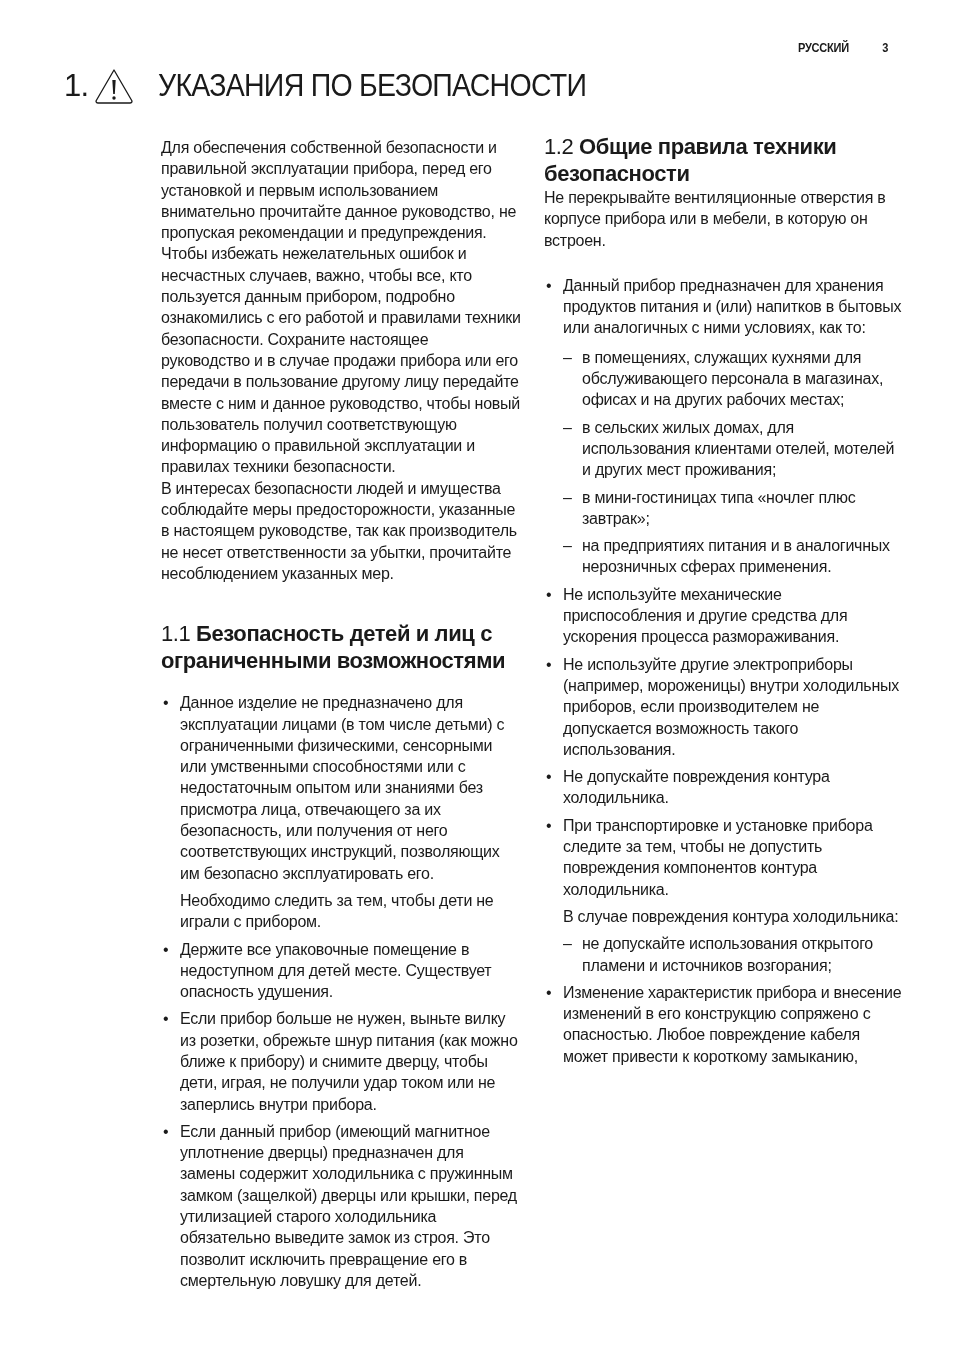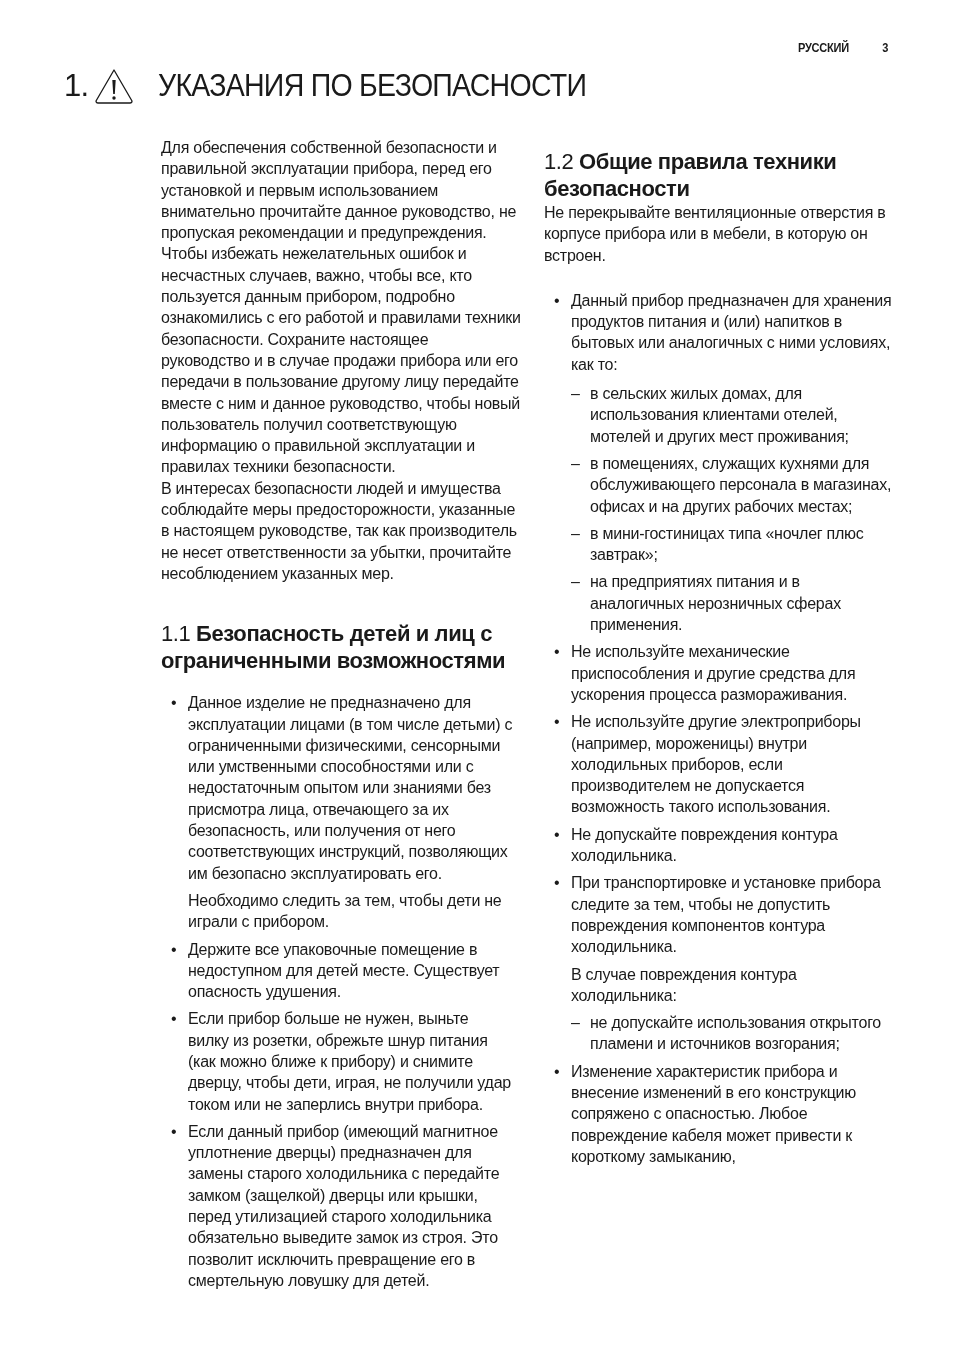--- a/index.html
+++ b/index.html
@@ -18,28 +18,28 @@
     position: absolute; top: 68px; left: 64px;
     display: flex; align-items: center;
     font-size: 31px; letter-spacing: -0.8px;
   }
   .chapter-title .num { margin-right: 6px; }
   .chapter-title .warn { width: 40px; height: 36px; margin-right: 24px; }
   .chapter-title .title-text { transform: scaleX(0.92); transform-origin: left; white-space: nowrap; }
 
   .col { position: absolute; font-size: 16px; line-height: 21.3px; letter-spacing: -0.25px; }
   .col-left { left: 161px; top: 137px; width: 360px; }
-  .col-right { left: 544px; top: 148px; width: 360px; }
+  .col-right { left: 544px; top: 133px; width: 360px; }
   .col p { margin: 0; }
   .para { margin-bottom: 0; }
 
   .section-h { font-size: 22px; line-height: 27px; letter-spacing: -0.4px; margin: 0; }
   .section-h .sec-num { font-weight: normal; }
 
-  ul.bullets { list-style: none; margin: 8px; padding: 0; }
+  ul.bullets { list-style: none; margin: 0; padding: 0; }
   ul.bullets > li { position: relative; padding-left: 19px; margin-bottom: 6px; }
   ul.bullets > li::before { content: "•"; position: absolute; left: 2px; top: 0; }
   ul.dashes { list-style: none; margin: 6px 0 6px 0; padding: 0; }
   ul.dashes > li { position: relative; padding-left: 19px; margin-bottom: 6px; }
   ul.dashes > li::before { content: "–"; position: absolute; left: 0; top: 0; }
   .sub-para { margin-top: 6px !important; }
 
   .warning-box { display: flex; align-items: flex-start; margin: 16px 0 0 0; height: 66px; }
   .warning-box .warn { width: 40px; height: 36px; margin-right: 24px; }
   .warning-box .warn-label { font-size: 15px; font-weight: bold; letter-spacing: -0.5px; margin-top: 4px; transform: scaleX(0.92); transform-origin: left; }
@@ -76,40 +76,40 @@
       <p>Данное изделие не предназначено для эксплуатации лицами (в том числе детьми) с ограниченными физическими, сенсорными или умственными способностями или с недостаточным опытом или знаниями без присмотра лица, отвечающего за их безопасность, или получения от него соответствующих инструкций, позволяющих им безопасно эксплуатировать его.</p>
       <p class="sub-para" style="margin-top:8px;">Необходимо следить за тем, чтобы дети не играли с прибором.</p>
     </li>
     <li>
       <p>Держите все упаковочные помещение в недоступном для детей месте. Существует опасность удушения.</p>
     </li>
     <li>
       <p>Если прибор больше не нужен, выньте вилку из розетки, обрежьте шнур питания (как можно ближе к прибору) и снимите дверцу, чтобы дети, играя, не получили удар током или не заперлись внутри прибора.</p>
     </li>
     <li>
-      <p>Если данный прибор (имеющий магнитное уплотнение дверцы) предназначен для замены старого холодильника с передайте замком (защелкой) дверцы или крышки, перед утилизацией старого холодильника обязательно выведите замок из строя. Это позволит исключить превращение его в смертельную ловушку для детей.</p>
+      <p>Если данный прибор (имеющий магнитное уплотнение дверцы) предназначен для замены содержит холодильника с пружинным замком (защелкой) дверцы или крышки, перед утилизацией старого холодильника обязательно выведите замок из строя. Это позволит исключить превращение его в смертельную ловушку для детей.</p>
     </li>
   </ul>
 </div>
 
 <div class="col col-right">
   <h2 class="section-h">
     <span class="sec-num">1.2</span>
     <span>Общие правила техники безопасности</span>
   </h2>
 
 
   <p class="para" style="margin-bottom:24px;">Не перекрывайте вентиляционные отверстия в корпусе прибора или в мебели, в которую он встроен.</p>
 
   <ul class="bullets">
     <li>
       <p>Данный прибор предназначен для хранения продуктов питания и (или) напитков в бытовых или аналогичных с ними условиях, как то:</p>
       <ul class="dashes" style="margin-top:8px;">
+        <li>в помещениях, служащих кухнями для обслуживающего персонала в магазинах, офисах и на других рабочих местах;</li>
         <li>в сельских жилых домах, для использования клиентами отелей, мотелей и других мест проживания;</li>
-        <li>в помещениях, служащих кухнями для обслуживающего персонала в магазинах, офисах и на других рабочих местах;</li>
         <li>в мини-гостиницах типа «ночлег плюс завтрак»;</li>
         <li>на предприятиях питания и в аналогичных нерозничных сферах применения.</li>
       </ul>
     </li>
     <li>
       <p>Не используйте механические приспособления и другие средства для ускорения процесса размораживания.</p>
     </li>
     <li>
       <p>Не используйте другие электроприборы (например, мороженицы) внутри холодильных приборов, если производителем не допускается возможность такого использования.</p>
     </li>

